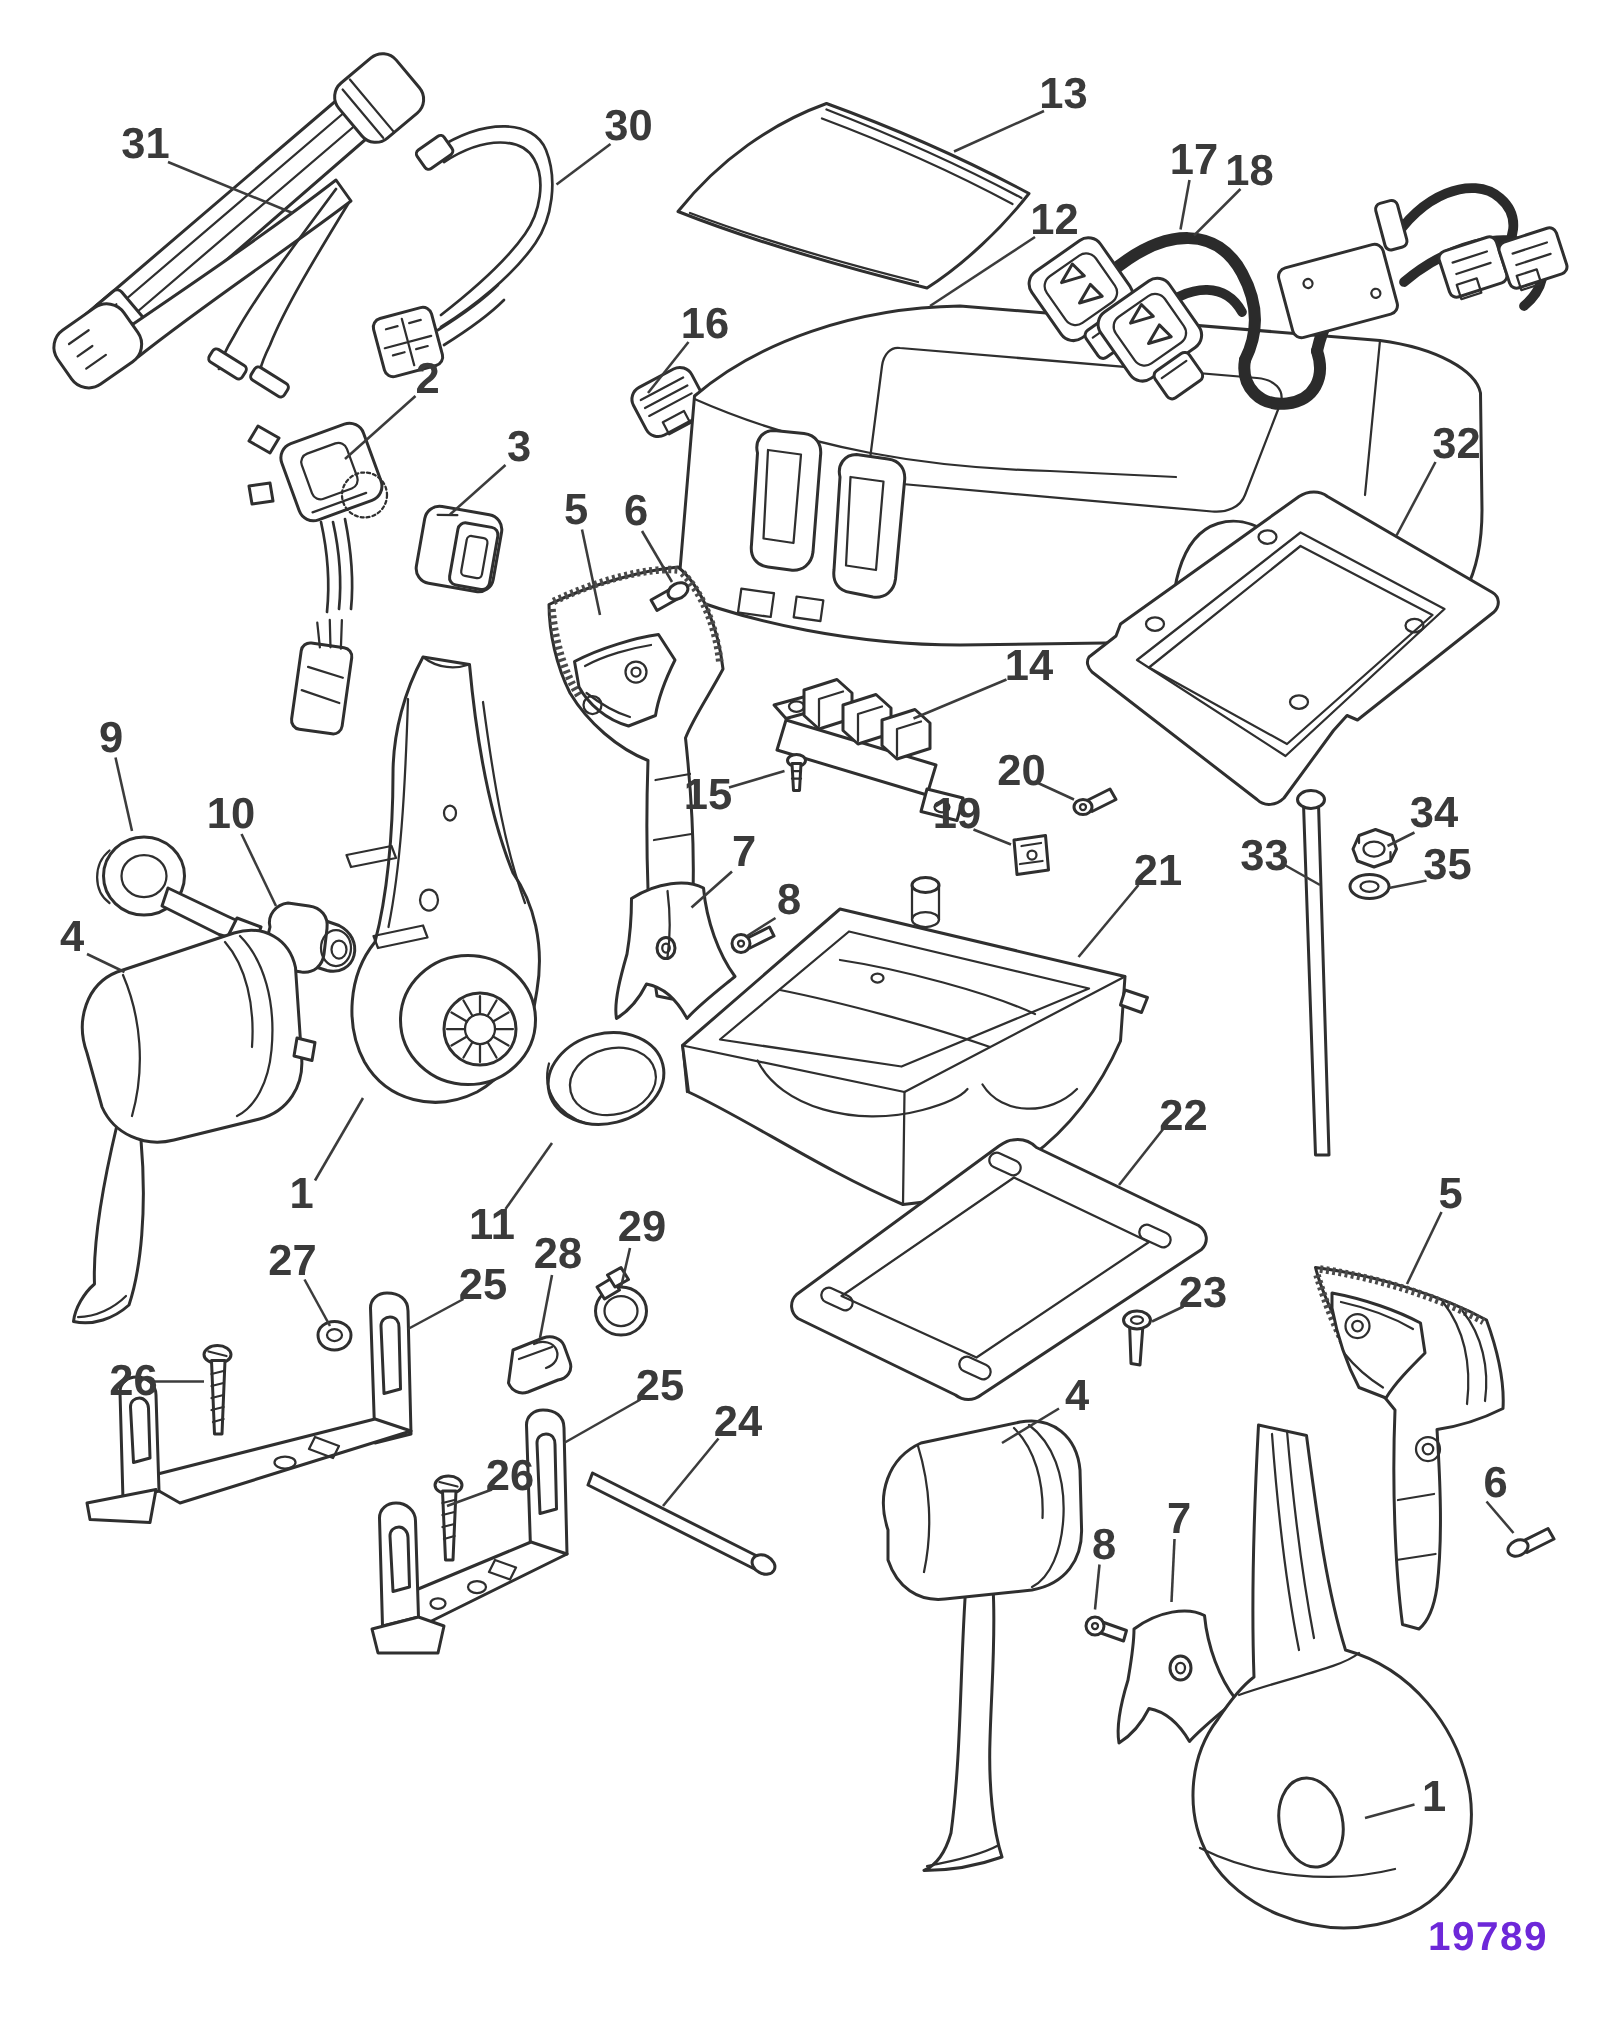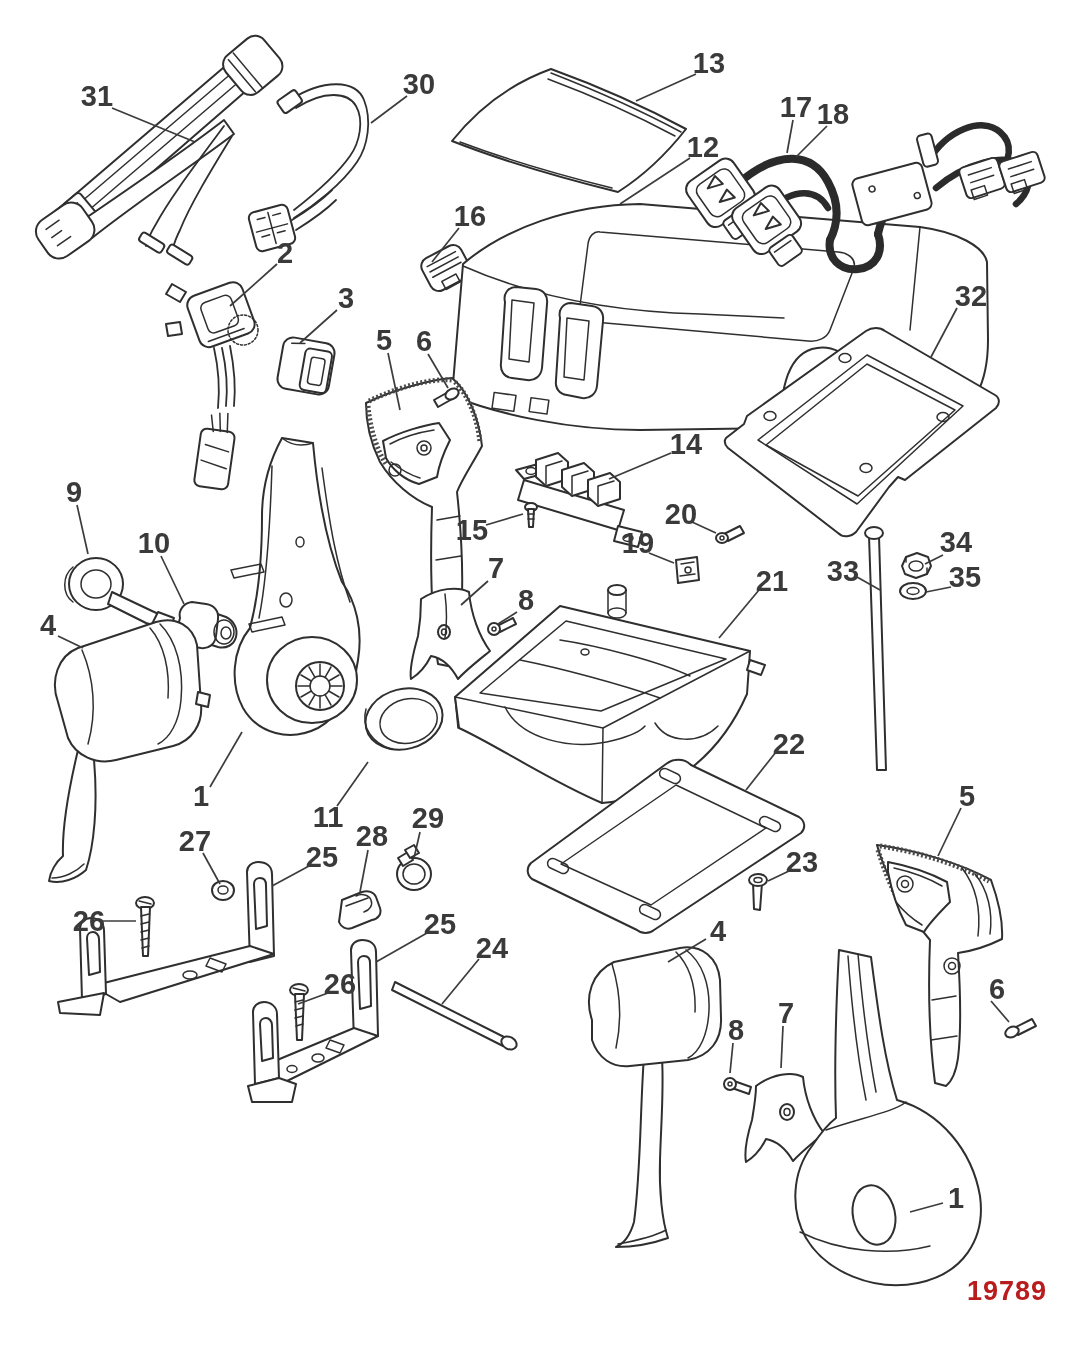--- a/index.html
+++ b/index.html
@@ -8,22 +8,22 @@
   svg{position:absolute;left:0;top:0;}
   .ol{fill:#ffffff;stroke:#2f2f2f;stroke-width:2;stroke-linejoin:round;stroke-linecap:round;}
   .ln{fill:none;stroke:#2f2f2f;stroke-width:1.5;stroke-linejoin:round;stroke-linecap:round;}
   .wr{fill:none;stroke:#2f2f2f;stroke-width:1.8;stroke-linecap:round;}
   .cbl{fill:none;stroke:#2b2b2b;stroke-width:8;stroke-linecap:round;}
   .cb2{fill:none;stroke:#2b2b2b;stroke-width:6.5;stroke-linecap:round;}
   .seal{fill:none;stroke:#4a4a4a;stroke-width:5;stroke-dasharray:2 2.2;}
   .leader{stroke:#3c3c3c;stroke-width:1.7;}
   .callout-text{font-family:"Liberation Sans",sans-serif;font-weight:bold;font-size:29px;
                 fill:#3a3a3a;text-anchor:middle;dominant-baseline:central;}
-  .drawing-number{position:absolute;left:952px;top:1276px;width:110px;text-align:center;
-                  font-weight:bold;font-size:27px;color:#b91c1c;letter-spacing:1px;}
+  .drawing-number{position:absolute;left:952px;top:1276px;width:110px;
+                  font-weight:bold;font-size:27px;color:#6d28d9;letter-spacing:1px;}
 </style>
 </head>
 <body>
 
 <div class="stage">
 <svg id="diagram-svg" width="1081" height="1345" viewBox="0 0 1081 1345" xmlns="http://www.w3.org/2000/svg">
 
   <g>
     <path class="ol" d="M64,204 L230,62 L254,84 L88,228 Z"></path>
     <path class="ln" d="M74,208 L240,66 M82,216 L248,74"></path>

